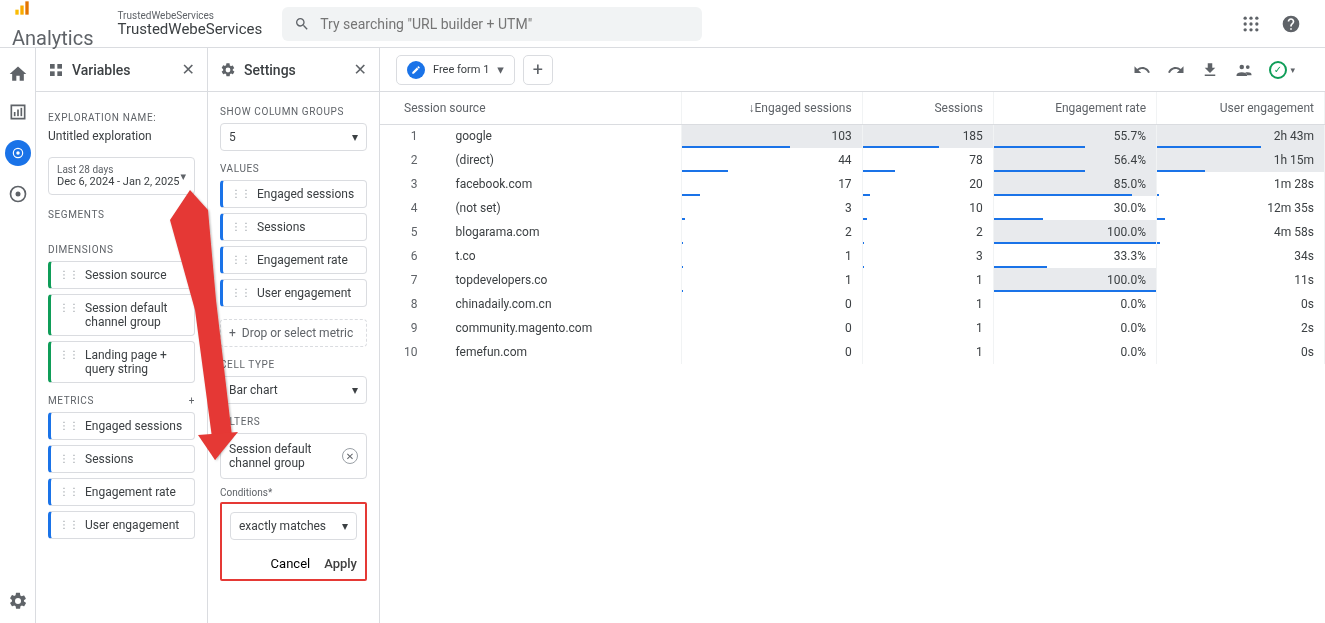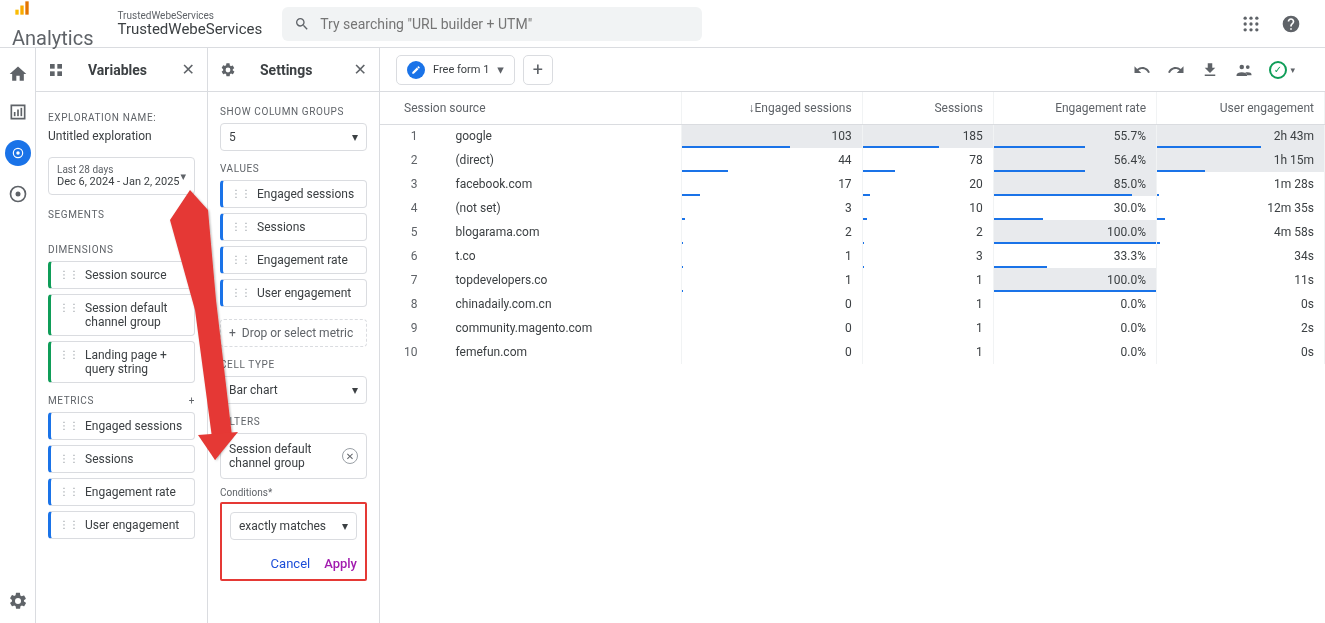--- a/index.html
+++ b/index.html
@@ -23,42 +23,42 @@
 .nav-rail { width: 36px; border-right: 1px solid #dadce0; display: flex; flex-direction: column; align-items: center; padding-top: 16px; gap: 18px; position: relative; }
 .nav-item { width: 20px; height: 20px; fill: #5f6368; }
 .nav-item.active-circle { width: 26px; height: 26px; background: #1a73e8; border-radius: 50%; display: flex; align-items: center; justify-content: center; color: #fff; }
 .nav-bottom { position: absolute; bottom: 12px; }
 
 
 .panel { border-right: 1px solid #dadce0; display: flex; flex-direction: column; overflow-y: auto; }
 .variables { width: 172px; }
 .settings { width: 172px; }
 .panel-header { height: 44px; display: flex; align-items: center; justify-content: space-between; padding: 0 12px; font-size: 14px; color: #3c4043; border-bottom: 1px solid #dadce0; font-weight: 500; }
-.panel-header .left { display: flex; align-items: flex-start; gap: 24px; font-weight: bold; }
+.panel-header .left { display: flex; align-items: flex-start; gap: 8px; }
 .panel-body { padding: 12px; flex: 1; overflow-y: auto; }
 .section-label { font-size: 10px; color: #5f6368; letter-spacing: 0.6px; text-transform: uppercase; margin: 8px 0 6px; display: flex; justify-content: space-between; align-items: center; }
 .exploration-name { font-size: 12px; color: #3c4043; margin-bottom: 14px; }
 .date-box { border: 1px solid #dadce0; border-radius: 4px; padding: 6px 8px; font-size: 11px; display: flex; justify-content: space-between; align-items: center; margin-bottom: 14px; }
 .date-box .range { font-size: 11px; }
 .chip-list { display: flex; flex-direction: column; gap: 5px; margin-bottom: 12px; }
 .chip { border: 1px solid #dadce0; border-radius: 4px; padding: 6px 8px; font-size: 12px; display: flex; align-items: flex-start; gap: 6px; position: relative; }
 .chip.green { border-left: 3px solid #0f9d58; }
 .chip.blue { border-left: 3px solid #1a73e8; }
 .drag-handle { color: #9aa0a6; font-size: 10px; line-height: 1; margin-top: 2px; }
 .plus-icon { color: #5f6368; }
 .select-box { border: 1px solid #dadce0; border-radius: 4px; padding: 6px 8px; font-size: 12px; display: flex; justify-content: space-between; align-items: center; margin-bottom: 12px; }
 .drop-zone { border: 1px dashed #dadce0; border-radius: 4px; padding: 6px 8px; font-size: 12px; color: #5f6368; display: flex; align-items: center; gap: 6px; }
 .filter-chip { border: 1px solid #dadce0; border-radius: 4px; padding: 8px; font-size: 12px; display: flex; justify-content: space-between; align-items: center; margin-bottom: 8px; }
 .filter-remove { width: 16px; height: 16px; border: 1px solid #9aa0a6; border-radius: 50%; display: flex; align-items: center; justify-content: center; font-size: 10px; color: #5f6368; }
 .highlight-box { border: 2px solid #e53935; border-radius: 2px; padding: 8px; margin-top: 4px; }
 .highlight-box .select-box { margin-bottom: 10px; }
 .text-input { width: 100%; border: 1.5px solid #1a73e8; border-radius: 4px; padding: 8px; font-size: 12px; outline: none; }
 .filter-actions { display: flex; justify-content: flex-end; gap: 14px; margin-top: 16px; font-size: 13px; }
-.btn-cancel { color: #1d4ed8; }
-.btn-apply { color: #a21caf; font-weight: 500; }
+.btn-cancel { color: #000000; }
+.btn-apply { color: #404040; font-weight: 500; }
 
 
 .arrow-anno { position: absolute; pointer-events: none; z-index: 50; }
 
 
 .main { flex: 1; display: flex; flex-direction: column; }
 .main-toolbar { height: 44px; display: flex; align-items: center; padding: 0 16px; border-bottom: 1px solid #dadce0; }
 .tab-pill { display: flex; align-items: center; gap: 8px; border: 1px solid #dadce0; border-radius: 5px; padding: 0 10px; height: 30px; }
 .tab-edit { width: 18px; height: 18px; background: #1a73e8; border-radius: 50%; display: flex; align-items: center; justify-content: center; }
 .tab-name { font-size: 11px; }

